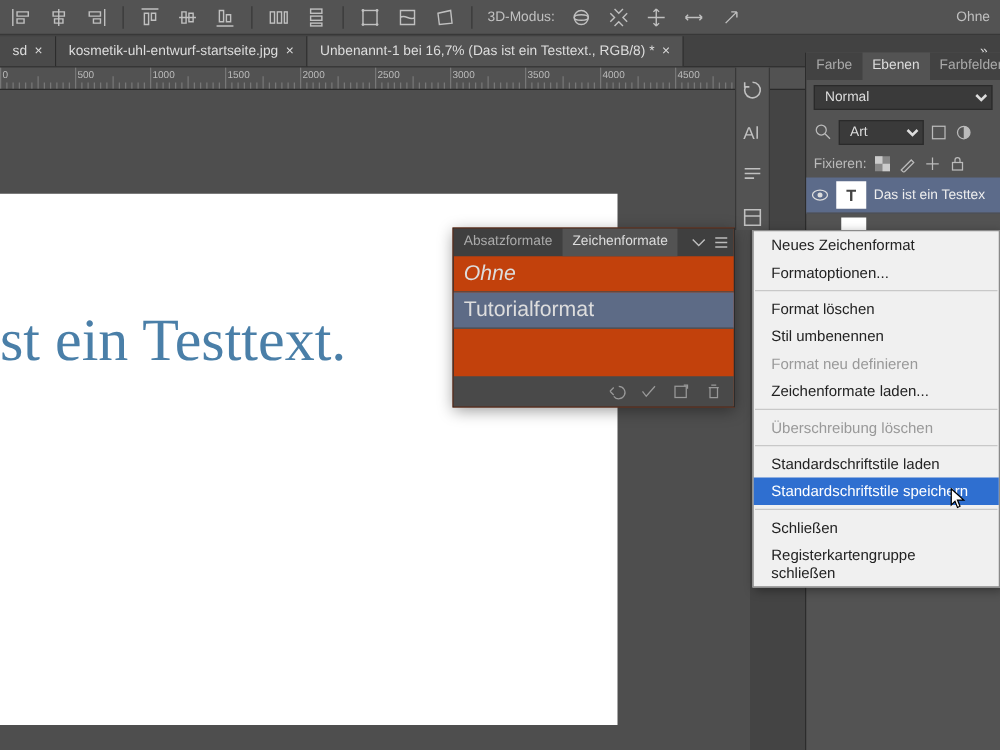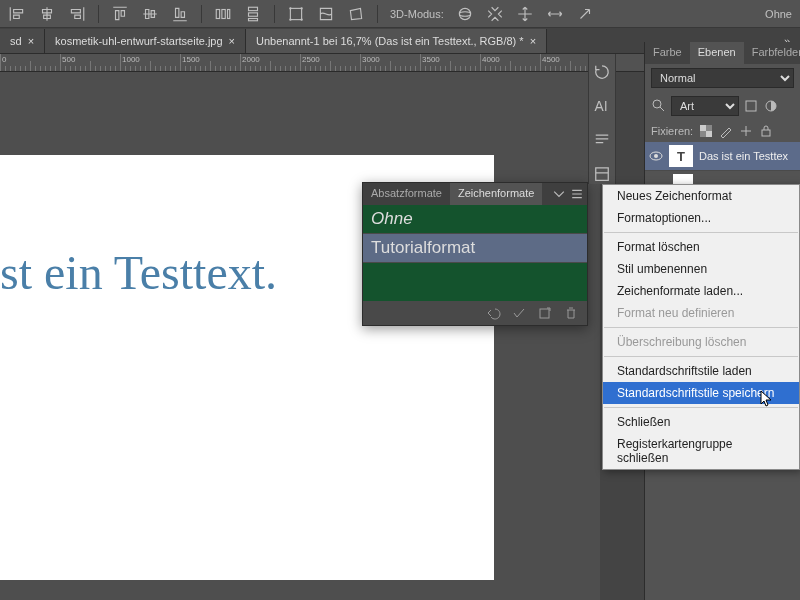--- a/index.html
+++ b/index.html
@@ -25,21 +25,21 @@
 
 .workarea { position: absolute; top: 72px; left: 0; width: 600px; height: 528px; background: #4e4e4e; }
 .canvas { position: absolute; top: 83px; left: 0; width: 494px; height: 425px; background: #fff; }
 .canvas .text-sample { position: absolute; top: 90px; left: 0; font-size: 48px; color: #4a7fa8; font-weight: 400; white-space: nowrap; font-family: Georgia, serif; }
 
 
 .vdock { position: absolute; top: 54px; right: 184px; width: 28px; background: #535353; height: 130px; display: flex; flex-direction: column; align-items: center; padding-top: 8px; gap: 14px; border-left: 1px solid #383838; border-right: 1px solid #383838; }
 .vdock .vicon { width: 20px; height: 20px; color: #c0c0c0; cursor: pointer; display: flex; align-items: center; justify-content: center; }
 
 
-.styles-panel { position: absolute; top: 182px; left: 362px; width: 226px; background: #14532d; border: 1px solid #2c2c2c; box-shadow: 0 3px 12px rgba(0,0,0,.4); }
+.styles-panel { position: absolute; top: 182px; left: 362px; width: 226px; background: #c2410c; border: 1px solid #2c2c2c; box-shadow: 0 3px 12px rgba(0,0,0,.4); }
 .styles-panel .sp-tabs { display: flex; height: 22px; background: #3f3f3f; font-size: 11px; }
 .styles-panel .sp-tab { padding: 4px 8px; color: #aaa; cursor: pointer; }
 .styles-panel .sp-tab.active { background: #535353; color: #ddd; }
 .styles-panel .sp-head-right { margin-left: auto; display: flex; align-items: center; gap: 6px; padding-right: 4px; }
 .styles-panel .sp-list { font-size: 17px; }
 .styles-panel .sp-item { padding: 4px 8px; color: #ddd; font-style: italic; border-bottom: 1px solid #4a4a4a; }
 .styles-panel .sp-item.selected { background: #5d6b86; font-style: normal; }
 .styles-panel .sp-item.normal { font-style: normal; }
 .styles-panel .sp-footer { height: 24px; background: #494949; display: flex; justify-content: flex-end; align-items: center; gap: 10px; padding: 0 8px; }
 .styles-panel .sp-footer .fbtn { width: 16px; height: 16px; color: #999; cursor: pointer; }
@@ -461,22 +461,22 @@
     <span class="thumb" style="width:20px;height:16px"></span>
   </div>
 </div>
 
 <div class="ctx">
   <div class="mi enabled">Neues Zeichenformat</div>
   <div class="mi enabled">Formatoptionen...</div>
   <div class="sep"></div>
   <div class="mi enabled">Format löschen</div>
   <div class="mi enabled">Stil umbenennen</div>
+  <div class="mi disabled">Format neu definieren</div>
   <div class="mi enabled">Zeichenformate laden...</div>
-  <div class="mi disabled">Format neu definieren</div>
   <div class="sep"></div>
   <div class="mi disabled">Überschreibung löschen</div>
   <div class="sep"></div>
   <div class="mi enabled">Standardschriftstile laden</div>
   <div class="mi enabled hl">Standardschriftstile speichern</div>
   <div class="sep"></div>
   <div class="mi enabled">Schließen</div>
   <div class="mi enabled">Registerkartengruppe schließen</div>
 </div>
 

